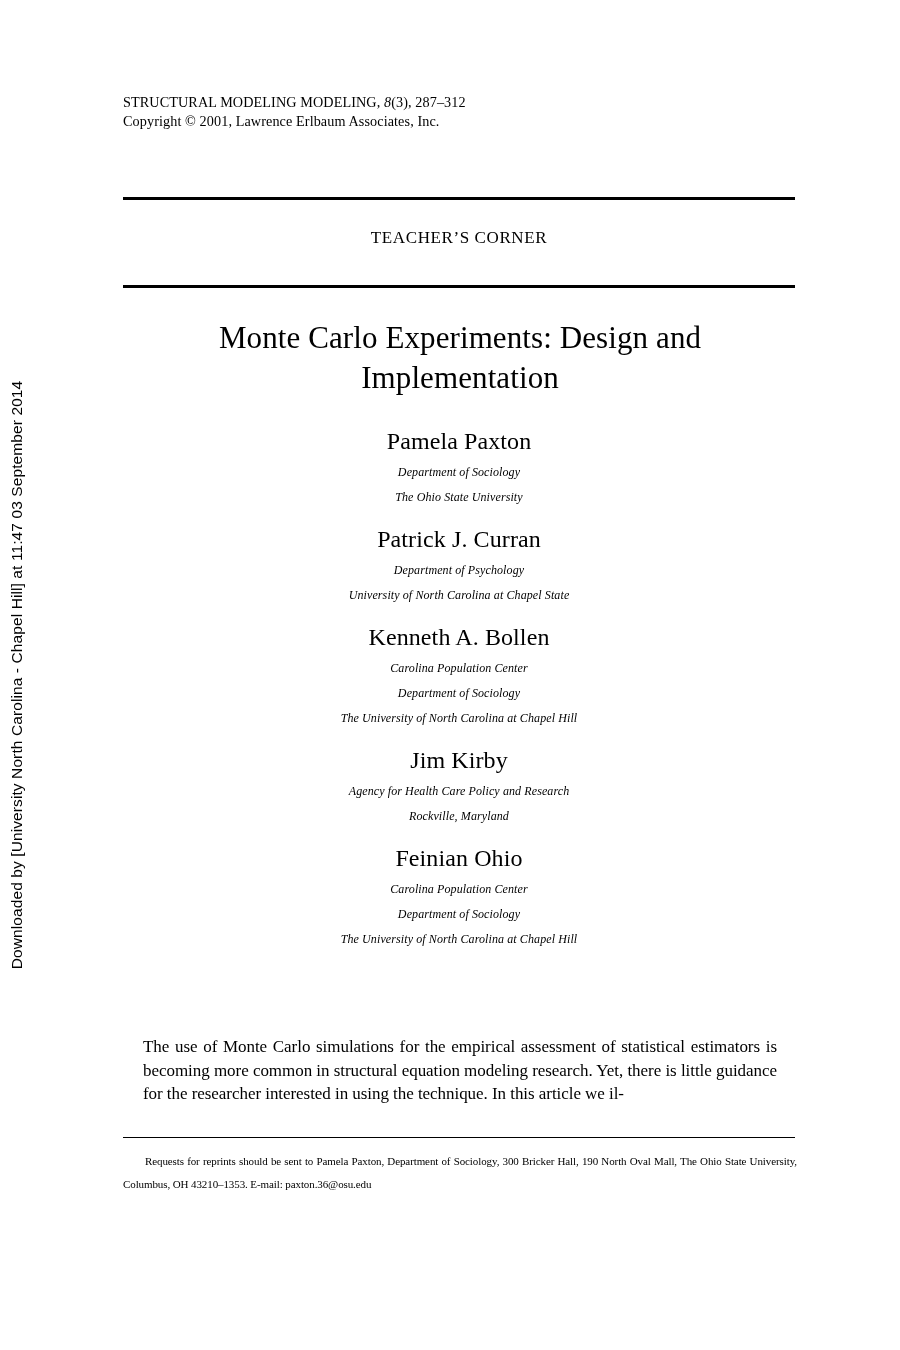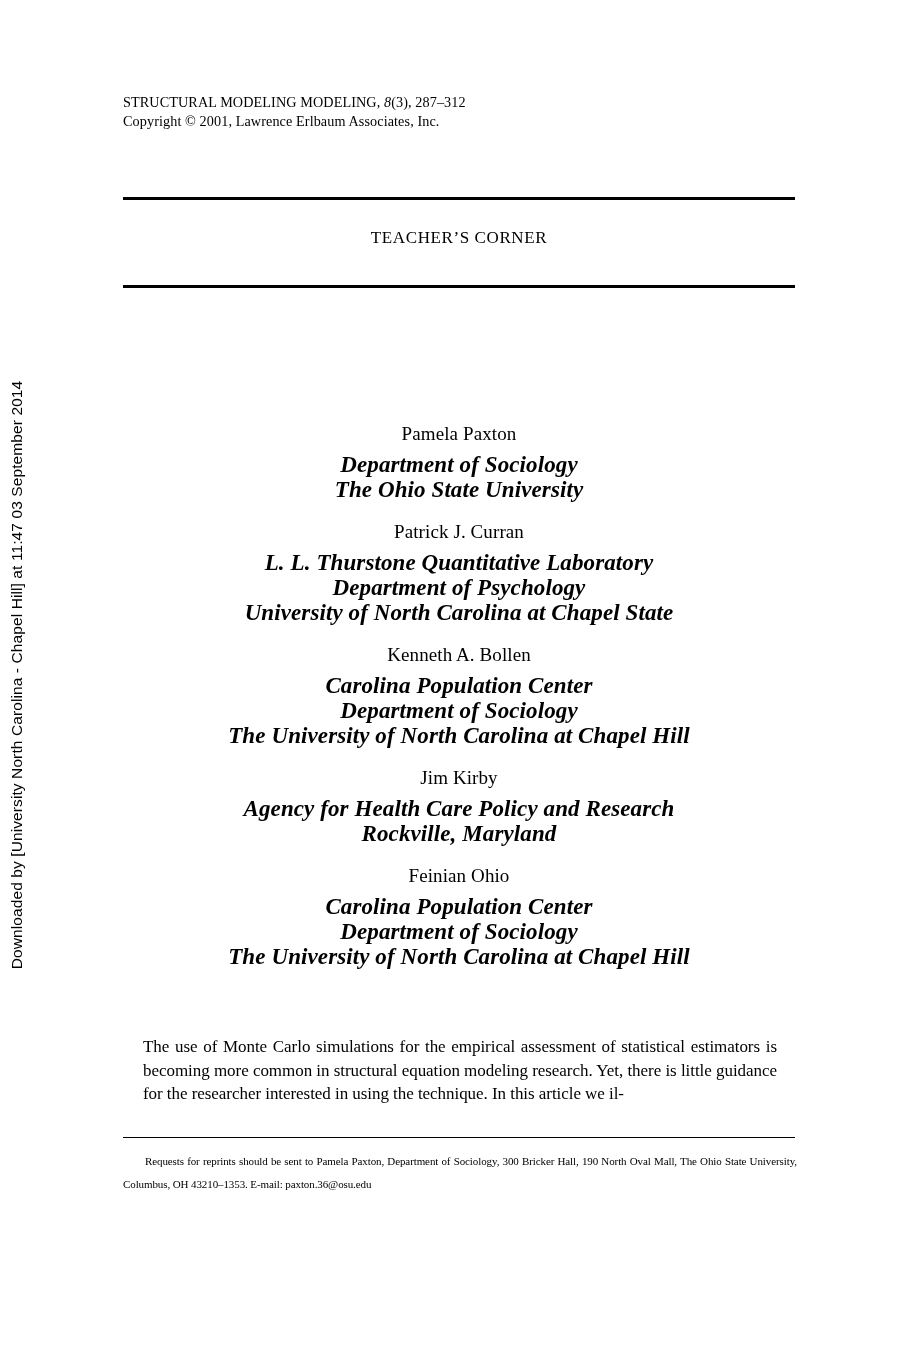--- a/index.html
+++ b/index.html
@@ -105,31 +105,31 @@
     position: absolute;
     left: 123px;
     top: 420px;
     width: 672px;
     text-align: center;
   }
   .author-block {
     margin-bottom: 16px;
   }
   .author-name {
-    font-size: 19px;
+    font-size: 24px;
     line-height: 27px;
     margin-bottom: 5px;
     letter-spacing: 0.1px;
+    margin-top: 8px;
   }
   .affil-line {
     font-style: italic;
-    font-size: 23px;
+    font-size: 12px;
     line-height: 25px;
     letter-spacing: 0.1px;
-    font-weight: bold;
   }
 
   
   .abstract {
     position: absolute;
     left: 143px;
     top: 1035px;
     width: 634px;
     font-size: 17px;
     line-height: 23.5px;
@@ -161,32 +161,35 @@
 
   <div class="journal-header">
     <div class="line"><span>STRUCTURAL MODELING MODELING,</span> <span class="vol">8</span><span>(3), 287–312</span></div>
     <div class="line">Copyright © 2001, Lawrence Erlbaum Associates, Inc.</div>
   </div>
 
   <div class="rule rule-top"></div>
   <div class="section-banner">TEACHER’S CORNER</div>
   <div class="rule rule-bottom"></div>
 
+  <div class="article-title">
+    <div>Monte Carlo Experiments: Design and</div>
+    <div>Implementation</div>
+  </div>
 
   <div class="authors">
 
     <div class="author-block">
       <div class="author-name">Pamela Paxton</div>
       <div class="affil-line">Department of Sociology</div>
       <div class="affil-line">The Ohio State University</div>
     </div>
 
     <div class="author-block">
       <div class="author-name">Patrick J. Curran</div>
-      <div class="affil-line">L. L. Thurstone Quantitative Laboratory</div>
       <div class="affil-line">Department of Psychology</div>
       <div class="affil-line">University of North Carolina at Chapel State</div>
     </div>
 
     <div class="author-block">
       <div class="author-name">Kenneth A. Bollen</div>
       <div class="affil-line">Carolina Population Center</div>
       <div class="affil-line">Department of Sociology</div>
       <div class="affil-line">The University of North Carolina at Chapel Hill</div>
     </div>

